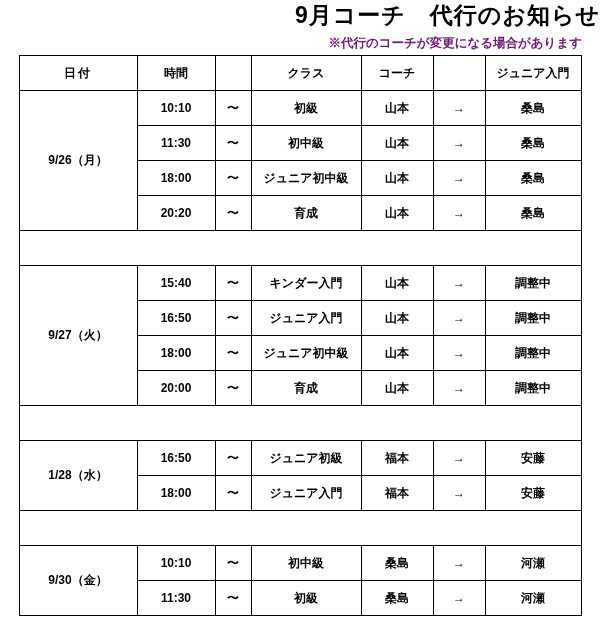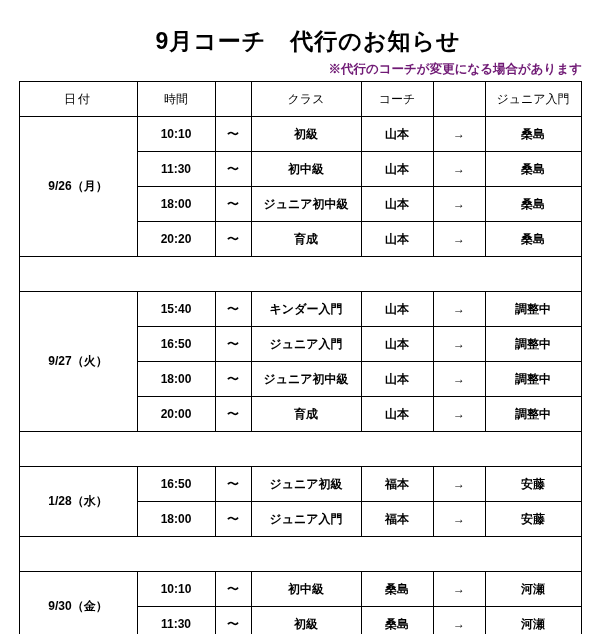--- a/index.html
+++ b/index.html
@@ -14,25 +14,24 @@
     color: #000000;
     overflow: hidden;
   }
   .page {
     position: relative;
     width: 600px;
     height: 634px;
     box-sizing: border-box;
   }
   .title {
-    text-align: center;
+    text-align: right;
     font-size: 23px;
     font-weight: bold;
     letter-spacing: 1px;
-    padding-top: 26px;
     padding-bottom: 4px;
     color: #000;
     margin-left: 16px;
   }
   .notice {
     text-align: right;
     padding-right: 18px;
     font-size: 12.5px;
     font-weight: bold;
     color: #701a75;
@@ -57,26 +56,26 @@
   col.c-date  { width: 118px; }
   col.c-time  { width: 78px; }
   col.c-tilde { width: 36px; }
   col.c-class { width: 110px; }
   col.c-coach { width: 72px; }
   col.c-arrow { width: 52px; }
   col.c-sub   { width: 96px; }
 
   .hdr-date {
     font-size: 21px;
-    font-weight: normal;
+    font-weight: bold;
     letter-spacing: 2px;
   }
   .hdr-small {
     font-size: 11.5px;
-    font-weight: normal;
+    font-weight: bold;
   }
   .hdr-row td { height: 30px; }
 
   .date-cell {
     font-size: 18px;
     font-weight: bold;
     letter-spacing: 0px;
   }
   .time-cell {
     font-size: 13px;

